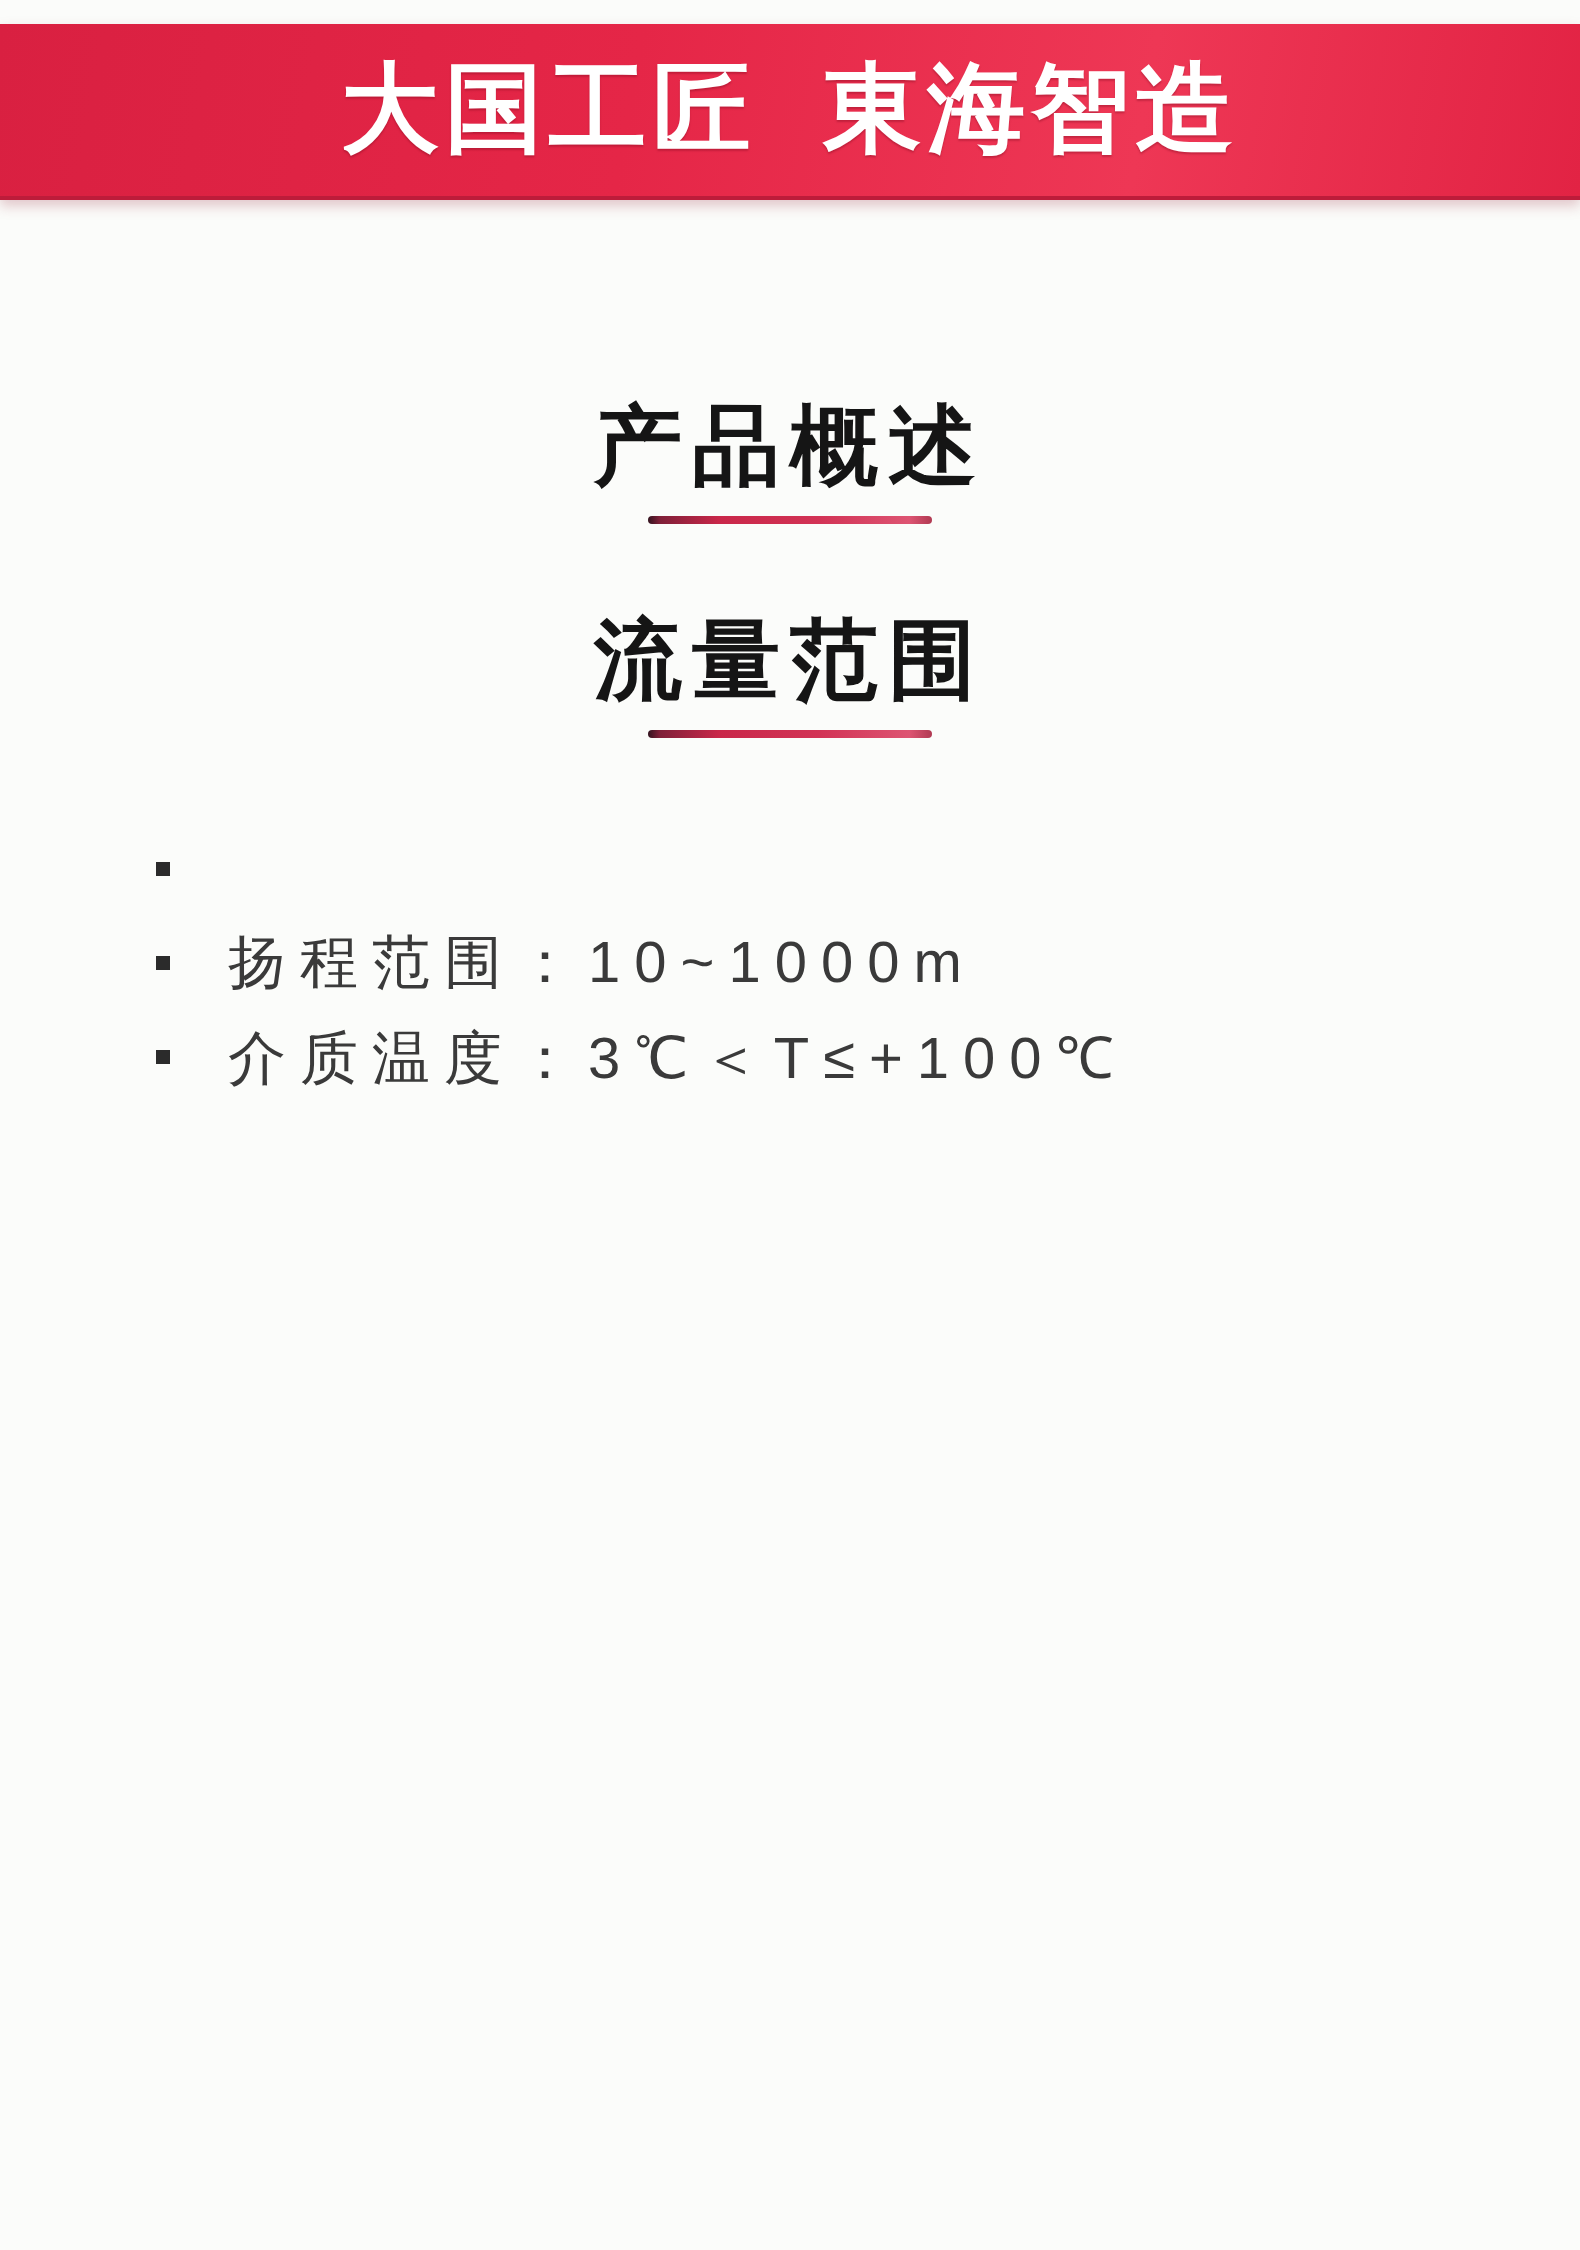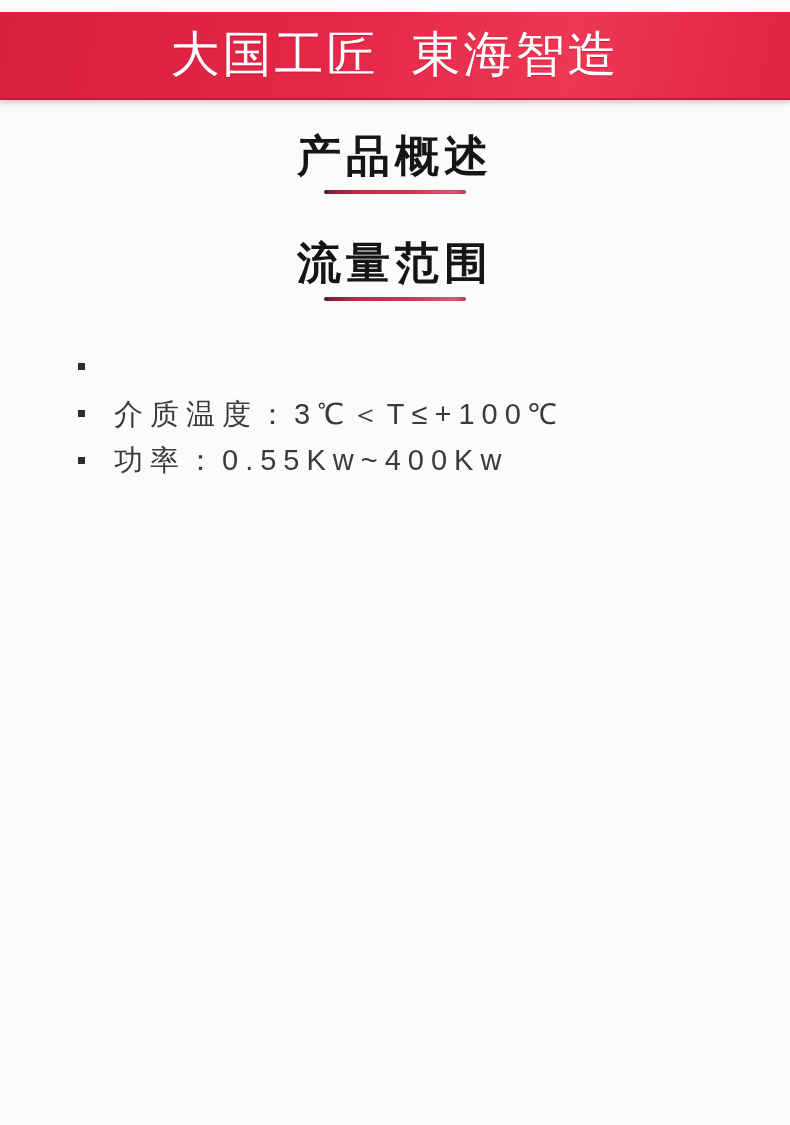--- a/index.html
+++ b/index.html
@@ -28,37 +28,37 @@
     border-bottom: 2px solid #bd1c3a;
     box-shadow: 0 3px 6px rgba(150, 40, 60, 0.25);
     display: flex;
     align-items: center;
     justify-content: center;
     box-sizing: border-box;
   }
   .banner-title {
     color: #ffffff;
     font-size: 49px;
-    font-weight: normal;
+    font-weight: bold;
     letter-spacing: 3px;
     white-space: pre;
     text-shadow: 0 1px 1px rgba(120, 10, 30, 0.35);
   }
 
   
   .section-heading {
     margin: 0;
     text-align: center;
     font-size: 44px;
     line-height: 48px;
     font-weight: 800;
     color: #151515;
     letter-spacing: 5px;
   }
-  .overview-section .section-heading { margin-top: 32px; }
+  .overview-section .section-heading { margin-top: 100px; }
   .conditions-section .section-heading { margin-top: 45px; }
   .heading-underline {
     width: 142px;
     height: 4px;
     margin: 10px auto 0 auto;
     border-radius: 2px;
     background: linear-gradient(90deg,
       #33141f 0%, #7e2038 4%, #c92749 25%,
       #d23355 60%, #dd5472 92%, #b03a52 100%);
   }
@@ -116,22 +116,22 @@
   <section class="conditions-section">
     <h2 class="section-heading">流量范围</h2>
     <div class="heading-underline"></div>
 
     <ul class="conditions-list">
       <li>
         <span class="bullet-dot"></span>
       </li>
       <li>
         <span class="bullet-dot"></span>
-        <span class="item-text">介质温度：3℃＜T≤+100℃</span>
+        <span class="item-text">扬程范围：10~1000m</span>
       </li>
       <li>
         <span class="bullet-dot"></span>
-        <span class="item-text">功率：0.55Kw~400Kw</span>
+        <span class="item-text">介质温度：3℃＜T≤+100℃</span>
       </li>
     </ul>
   </section>
 
 </div>
 
 </body></html>

